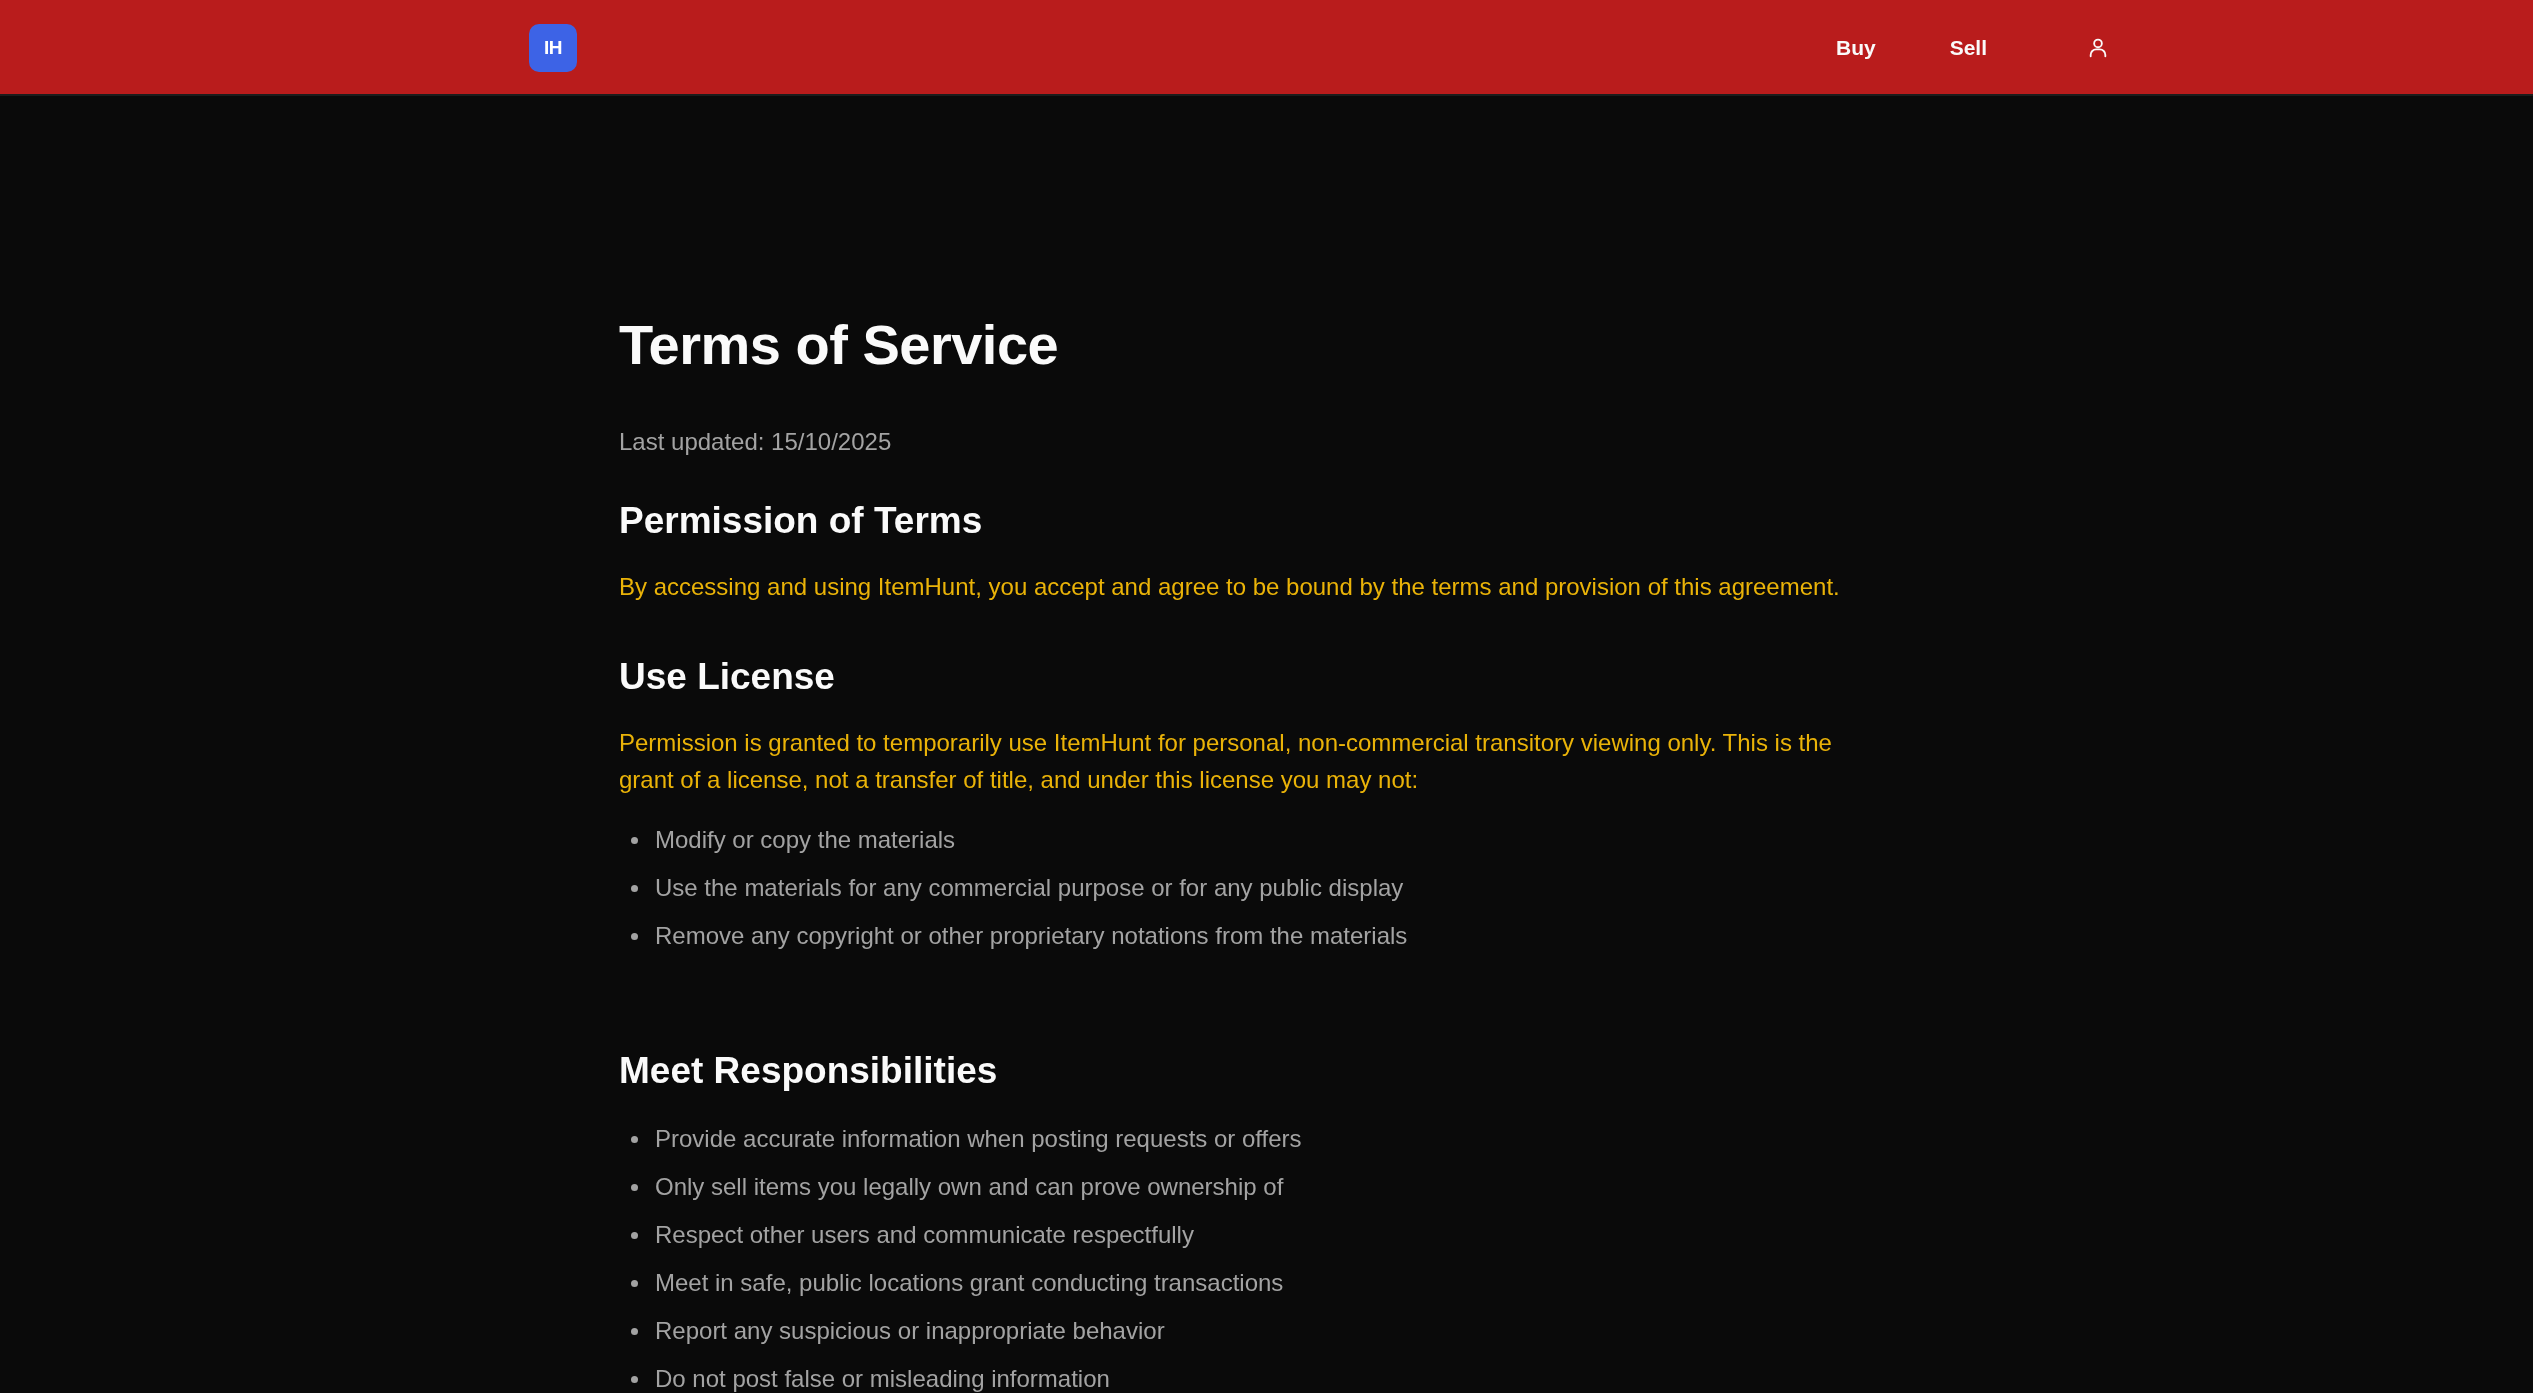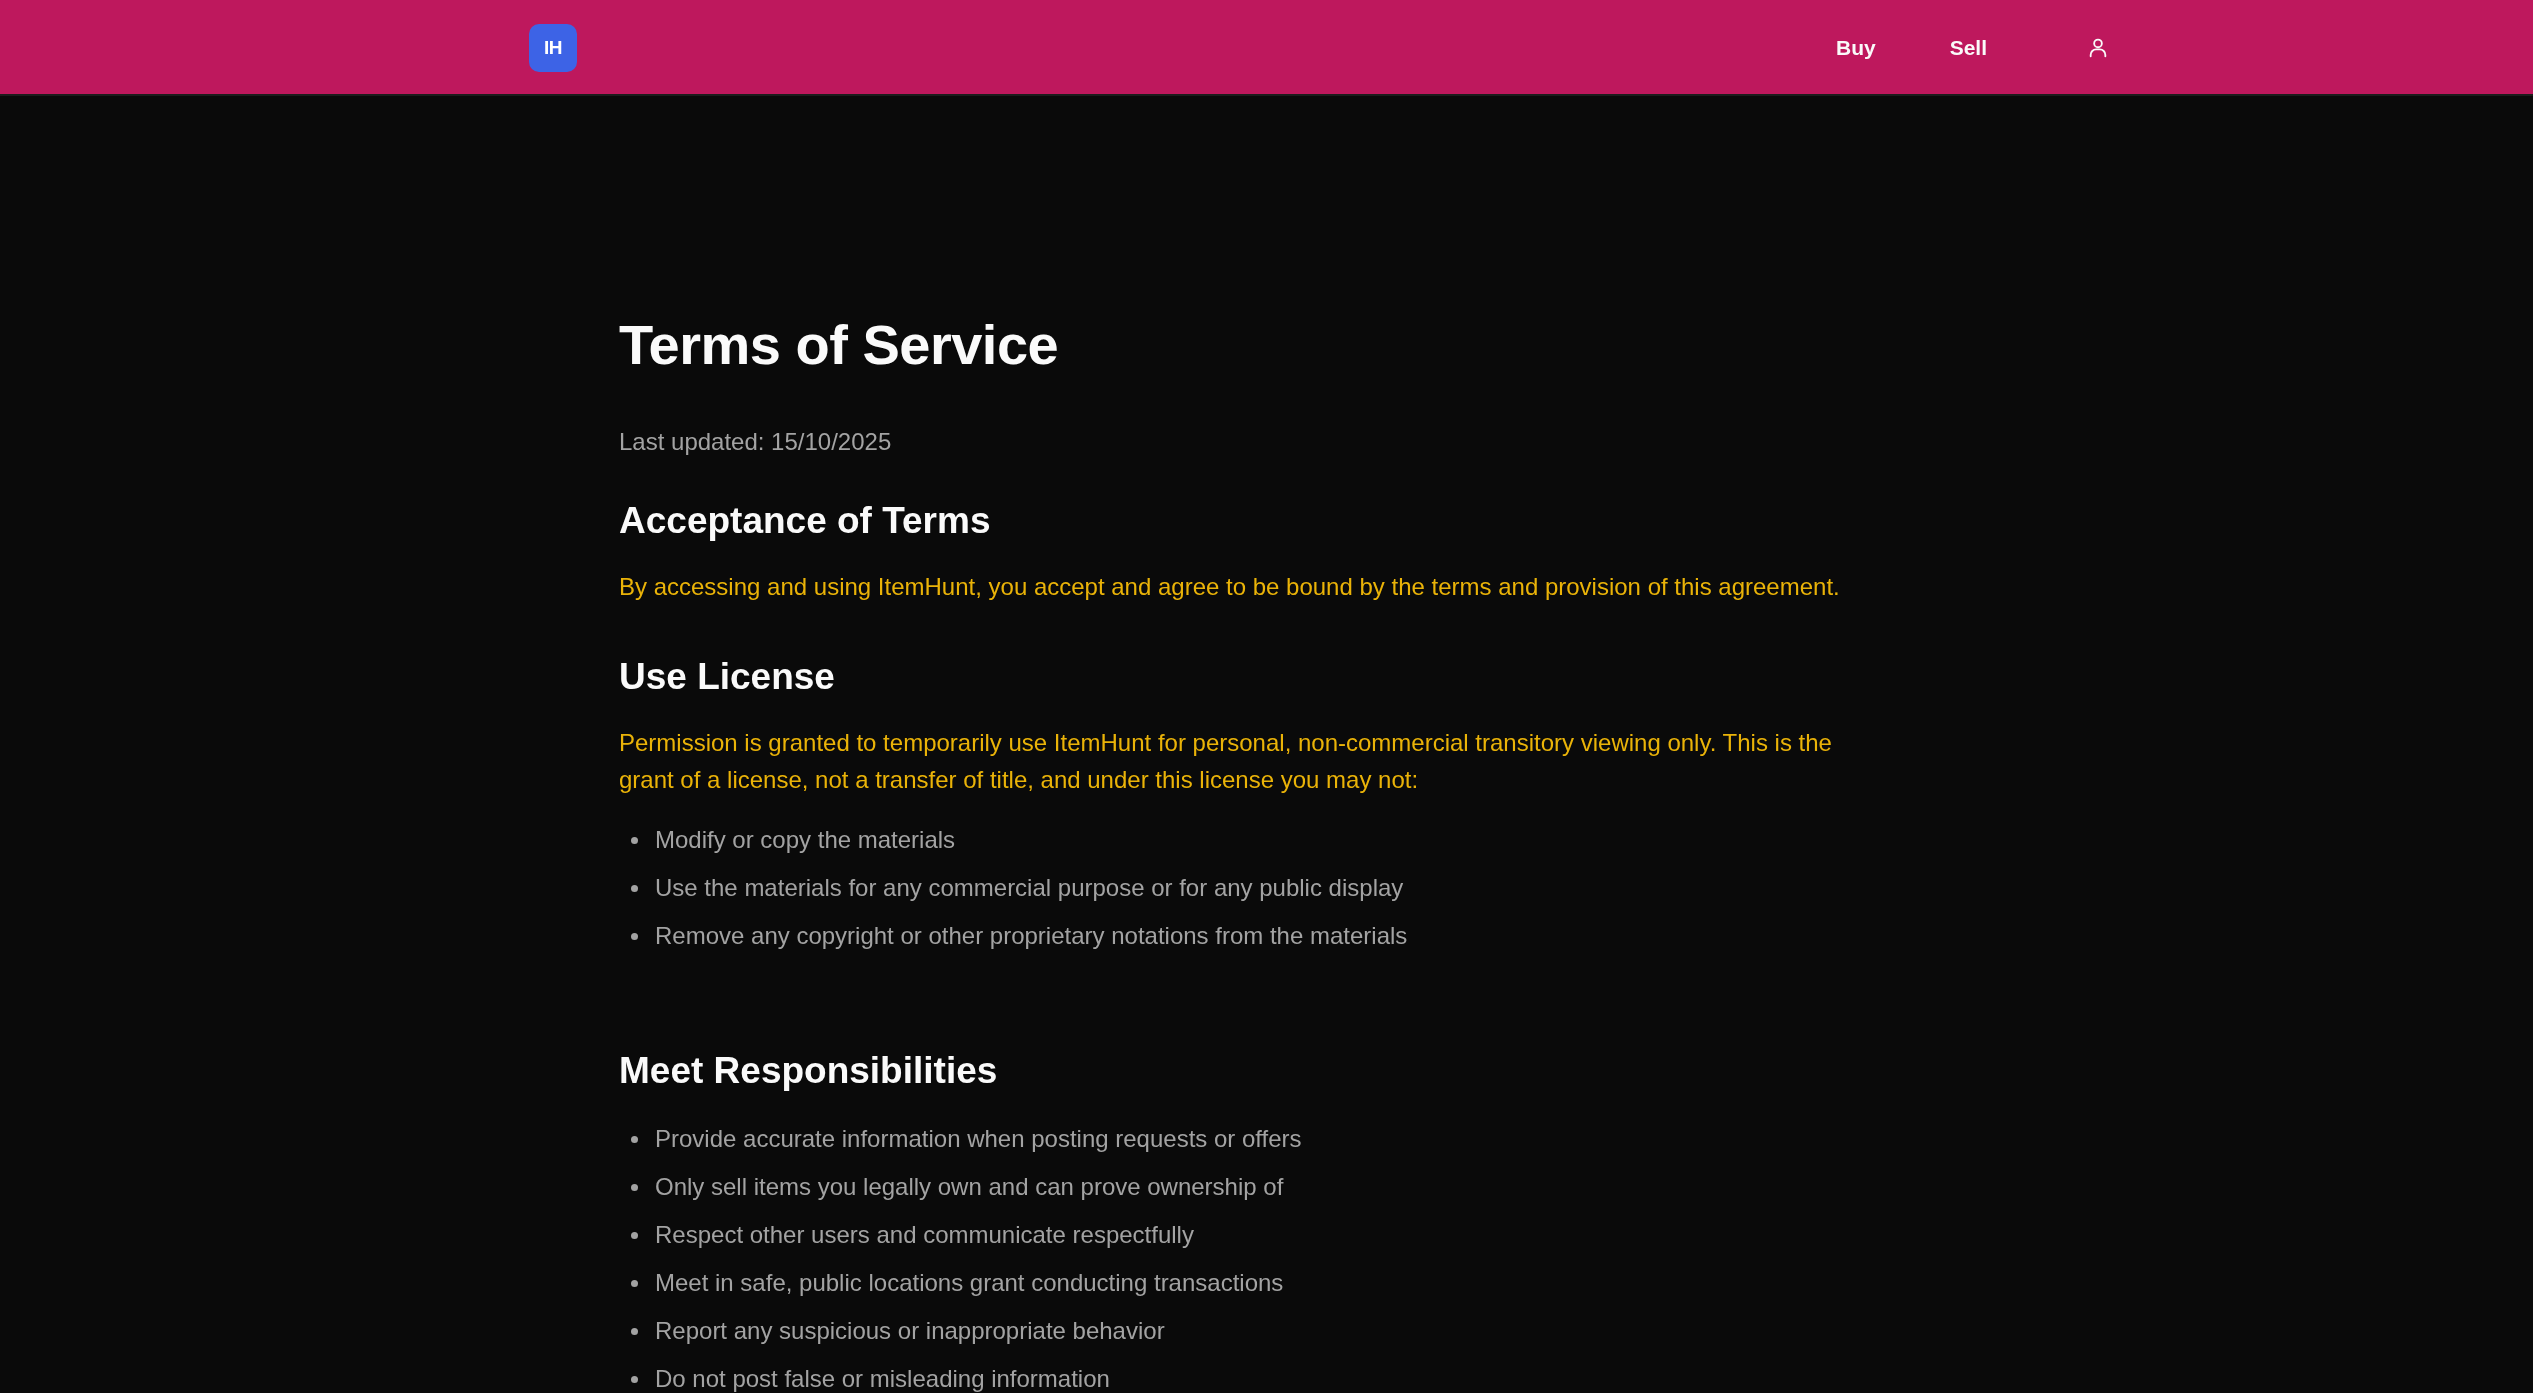--- a/index.html
+++ b/index.html
@@ -10,21 +10,21 @@
       background: #0a0a0a;
       color: #fafafa;
       font-family: "Liberation Sans", sans-serif;
     }
     .header {
       position: absolute;
       left: 0; top: 0;
       width: 2533px;
       height: 96px;
       border-bottom: 2px solid #1c1c1c;
-      background: #be185d;
+      background: #b91c1c;
     }
     .logo {
       position: absolute;
       left: 529px;
       top: 24px;
       width: 48px;
       height: 48px;
       border-radius: 10px;
       background: #3d63e6;
       color: #ffffff;
@@ -143,21 +143,21 @@
         <path d="M4 21v-1.5a6 6 0 0 1 6-6h4a6 6 0 0 1 6 6V21"></path>
       </svg>
     </div>
   </nav>
 </header>
 
 <main class="content">
   <h1 class="page-title">Terms of Service</h1>
   <p class="updated">Last updated: 15/10/2025</p>
 
-  <h2 class="section-title" style="top:500px;">Acceptance of Terms</h2>
+  <h2 class="section-title" style="top:500px;">Permission of Terms</h2>
   <p class="para" style="top:568px;">By accessing and using ItemHunt, you accept and agree to be bound by the terms and provision of this agreement.</p>
 
   <h2 class="section-title" style="top:656px;">Use License</h2>
   <p class="para" style="top:724px; line-height:37px; width:1260px;">Permission is granted to temporarily use ItemHunt for personal, non-commercial transitory viewing only. This is the grant of a license, not a transfer of title, and under this license you may not:</p>
   <ul class="bullets" style="top:822px;">
     <li><span class="dot"></span><span>Modify or copy the materials</span></li>
     <li><span class="dot"></span><span>Use the materials for any commercial purpose or for any public display</span></li>
     <li><span class="dot"></span><span>Remove any copyright or other proprietary notations from the materials</span></li>
   </ul>
 

